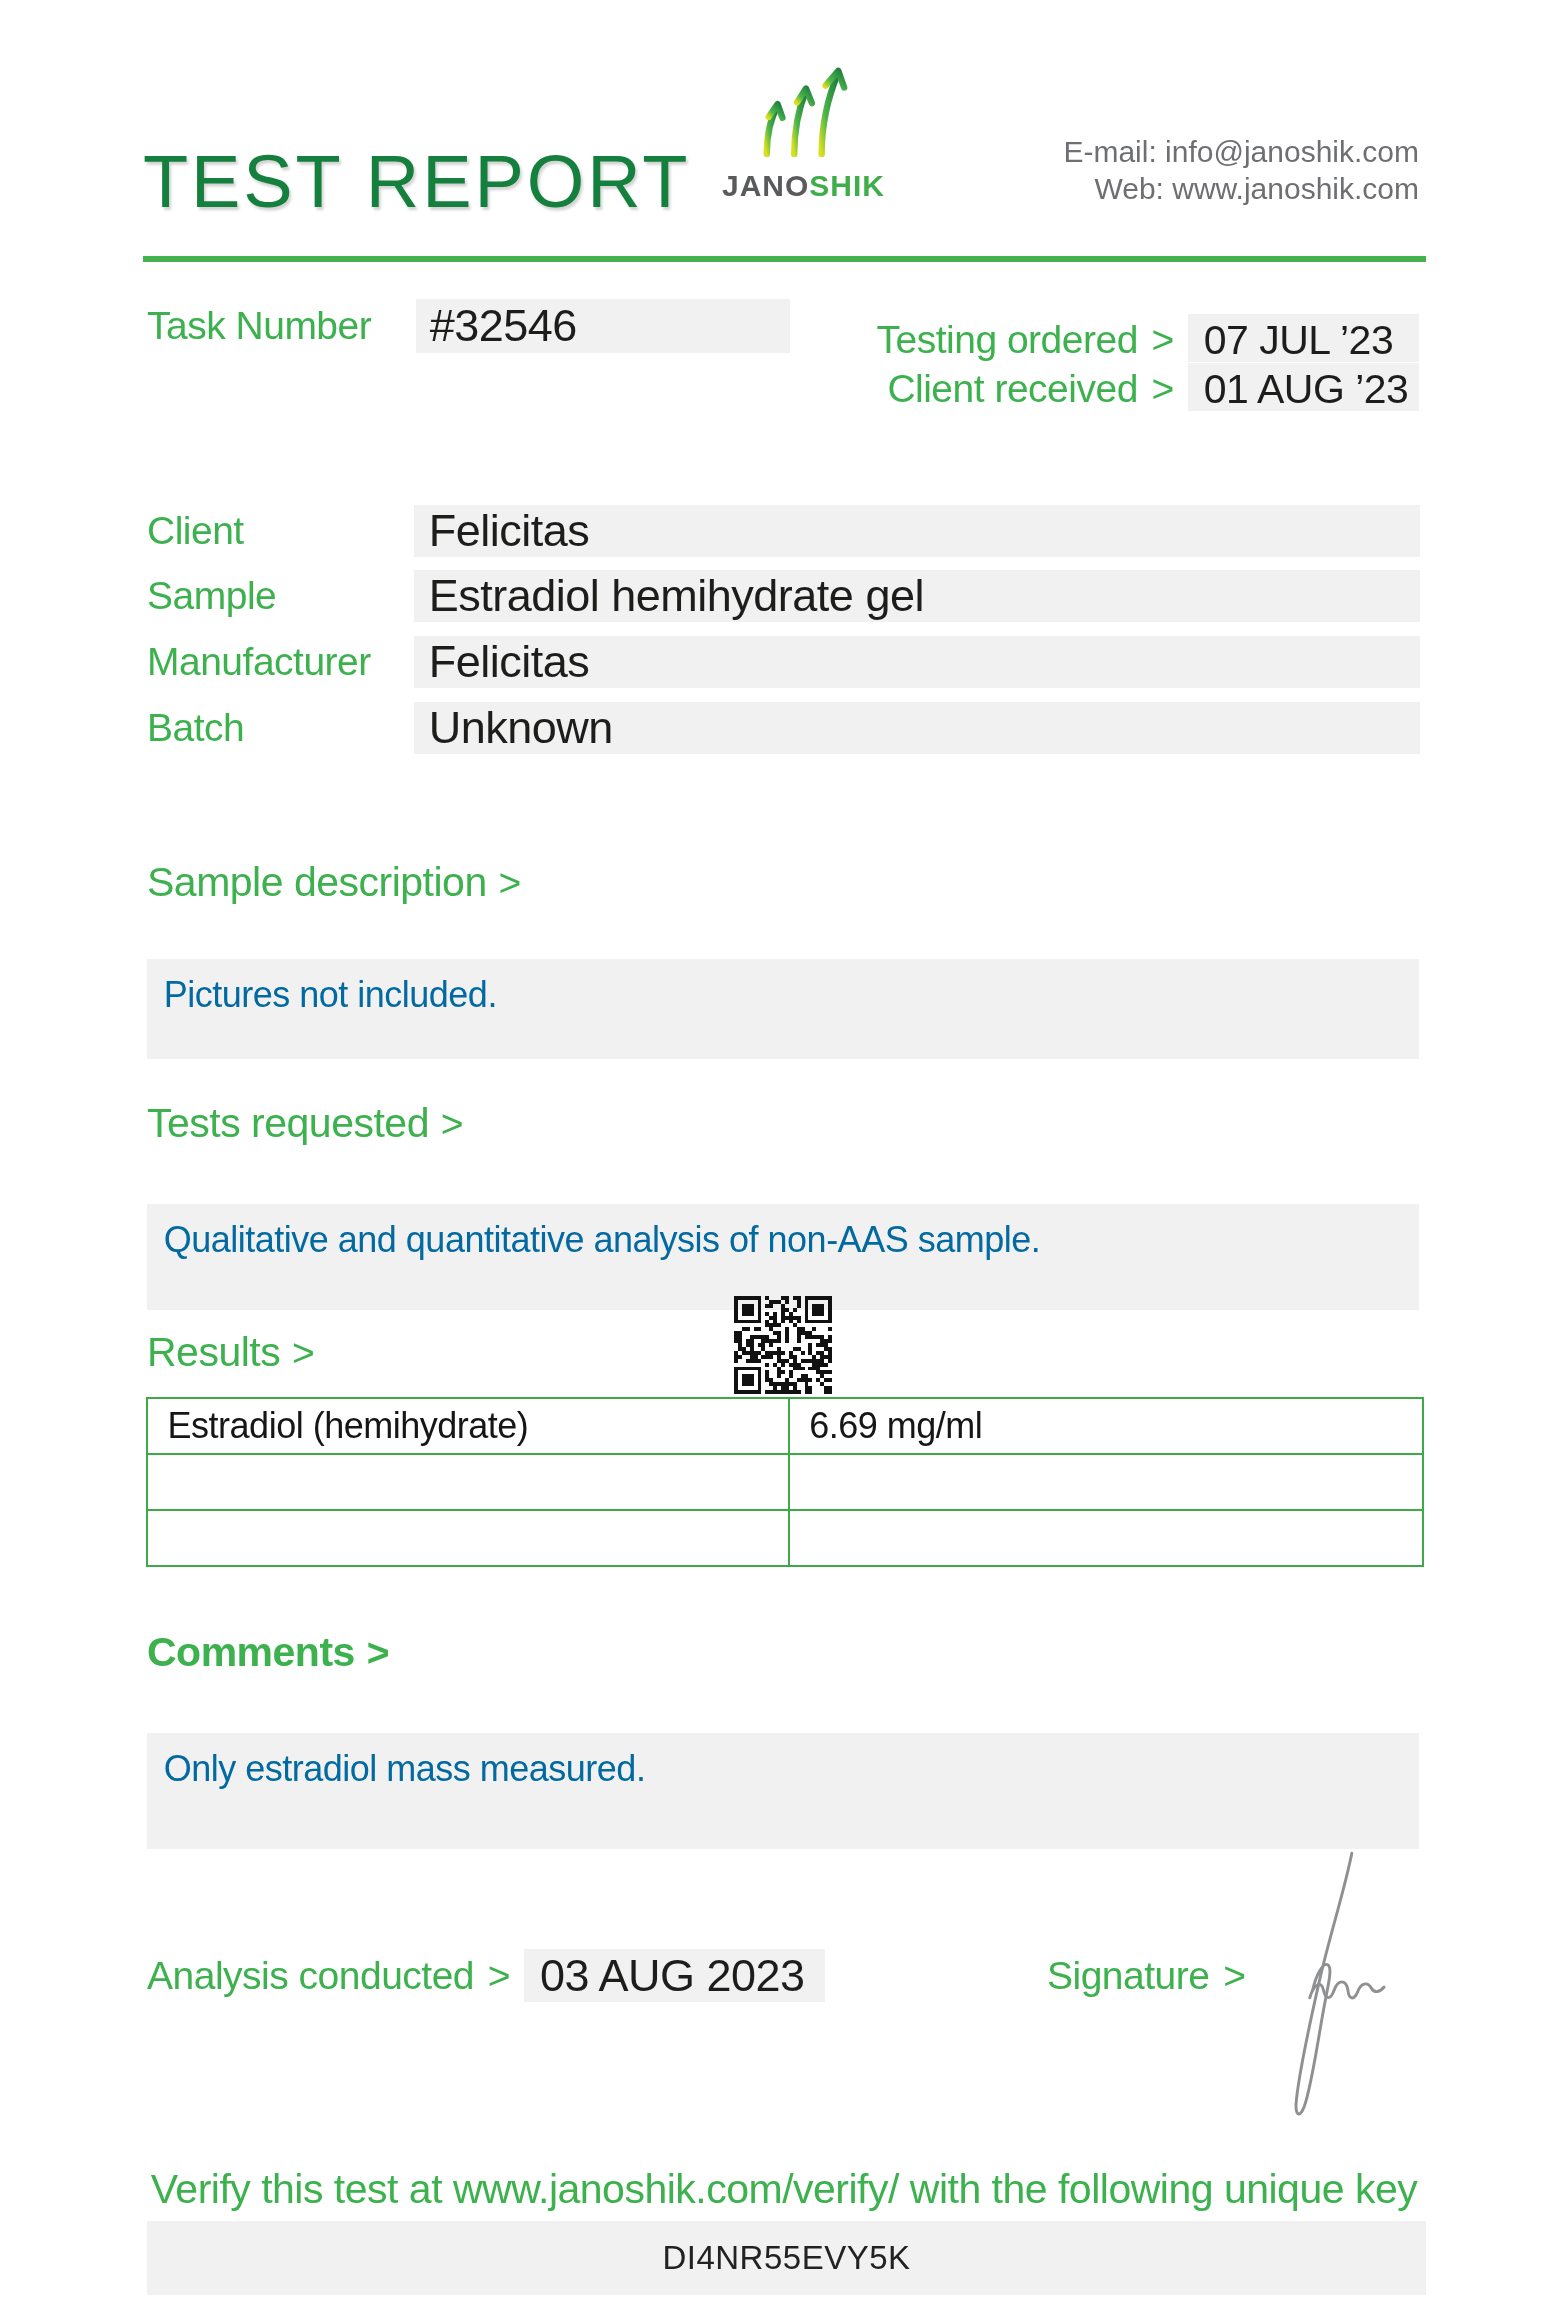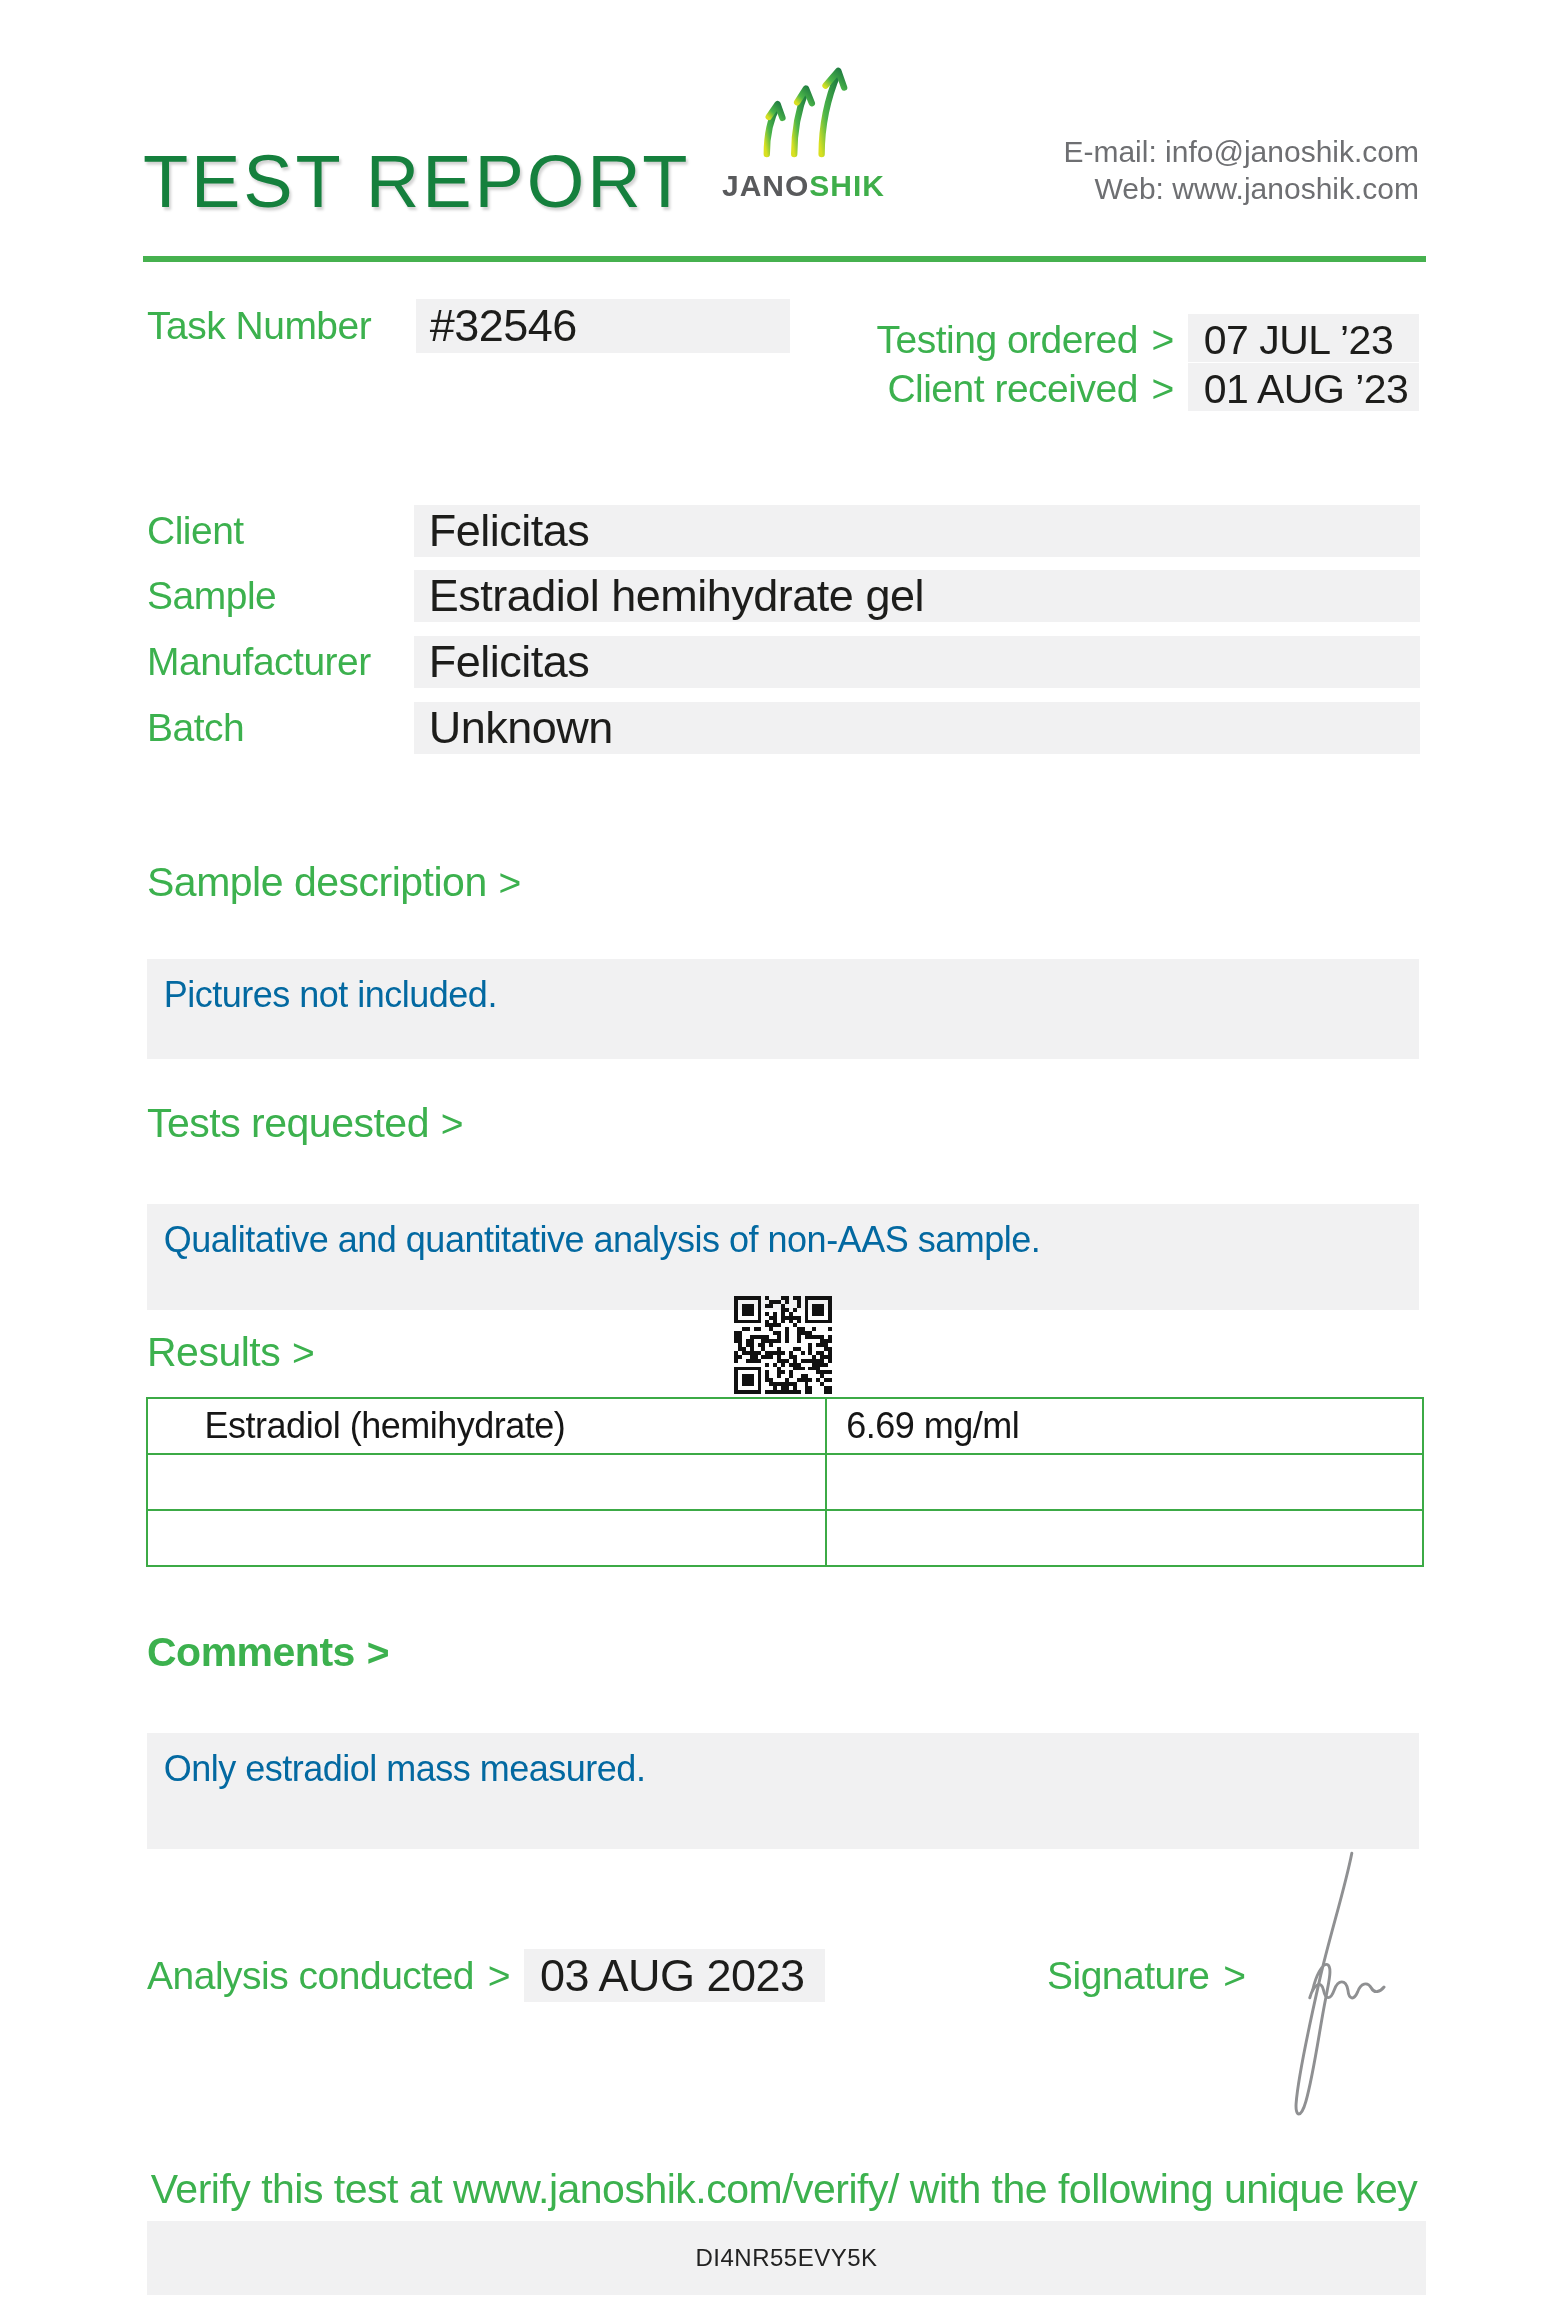--- a/index.html
+++ b/index.html
@@ -35,38 +35,38 @@
   .info-label{left:147px;line-height:52px;}
   .info-box{left:414px;width:1006px;height:52px;}
   .info-box .val{line-height:52px;padding-left:14.7px;display:block;}
   
   .sec-head{left:147px;font-size:41px;letter-spacing:-0.5px;color:#3cb14e;white-space:nowrap;}
   .sec-head .chev{margin-left:11.8px;}
   .body-box{left:147px;width:1272px;}
   .body-text{font-size:36px;letter-spacing:-0.5px;line-height:45px;padding:12.7px 16.7px;color:#0369a1;}
   
   .rtable{left:146px;top:1397px;width:1274px;border:2.9px solid #3caa46;background:#fff;}
-  .trow{display:flex;border-bottom:2.9px solid #3caa46;height:54px;padding-left:37px;}
+  .trow{display:flex;border-bottom:2.9px solid #3caa46;height:54px;}
   .trow:last-child{border-bottom:none;}
   .tcell{font-size:36px;letter-spacing:-0.5px;line-height:54px;padding-left:19.6px;color:#161616;white-space:nowrap;overflow:hidden;}
   .tc1{width:620px;border-right:2.9px solid #3caa46;}
   .tc2{flex:1;}
   .qr{left:734px;top:1296px;width:98px;height:98px;}
   
   .analysis-row{left:147px;top:1949px;display:flex;gap:13.7px;align-items:stretch;}
   .analysis-row .field-label,.analysis-row .chev{line-height:53px;}
   .analysis-box{width:301px;height:53px;}
   .analysis-box .val{line-height:53px;padding-left:15.7px;display:block;}
   .chev{font-size:39px;color:#3cb14e;}
   .sig-row{left:1047px;top:1949px;display:flex;gap:13.7px;}
   .sig-row .field-label,.sig-row .chev{line-height:53px;}
   .sig-img{left:1259px;top:1841px;}
   .verify{left:0;top:2166px;width:1568px;text-align:center;font-size:41px;letter-spacing:-0.5px;color:#3cb14e;white-space:nowrap;}
   .key-box{left:147px;top:2221px;width:1279px;height:74px;}
-  .key-box .key{display:block;text-align:center;font-size:24px;line-height:74px;color:#222;letter-spacing:0.5px;}
+  .key-box .key{display:block;text-align:center;font-size:33px;line-height:74px;color:#222;letter-spacing:0.5px;}
 </style>
 </head>
 <body>
 
 <div class="page">
 
   <div class="abs title">TEST REPORT</div>
 
   <div class="abs logo-wrap">
     <span>

